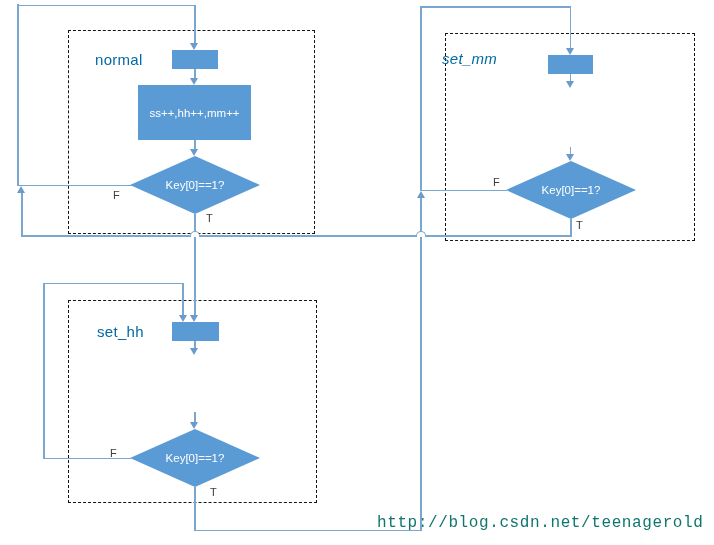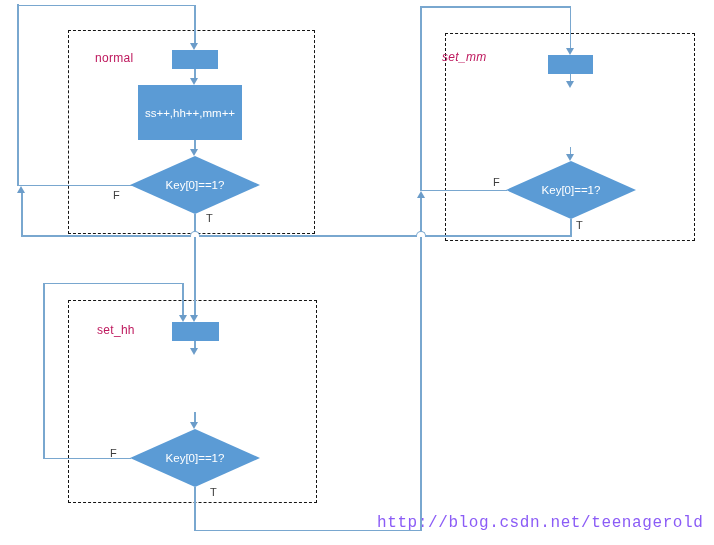--- a/index.html
+++ b/index.html
@@ -2,21 +2,21 @@
 <html><head>
 <meta charset="utf-8">
 <style>
   html,body{margin:0;padding:0;background:#ffffff;}
   #canvas{
     position:relative;width:714px;height:545px;background:#ffffff;overflow:hidden;
     font-family:"Liberation Sans",sans-serif;
   }
   
   .gbox{position:absolute;border:1.6px dashed #141414;background:transparent;}
-  .glabel{position:absolute;color:#be185d;font-size:12px;letter-spacing:0.3px;}
+  .glabel{position:absolute;color:#0369a1;font-size:15px;letter-spacing:0.3px;}
   
   .hline,.vline{position:absolute;background:#79a7cf;z-index:2;}
   .hline{height:1.5px;}
   .vline{width:1.5px;}
   
   .hop{position:absolute;width:10px;height:5.5px;background:#ffffff;
        border:1.5px solid #79a7cf;border-bottom:none;
        border-radius:6px 6px 0 0;box-sizing:border-box;z-index:3;}
   
   .arr{position:absolute;width:0;height:0;z-index:4;
@@ -25,21 +25,21 @@
   .arr.up{border-bottom:7px solid #6b9cc9;}
   
   .shape{position:absolute;background:#5b9bd5;z-index:5;display:flex;
          align-items:center;justify-content:center;color:#ffffff;
          font-size:11.5px;text-align:center;}
   .diamond{clip-path:polygon(50% 0,100% 50%,50% 100%,0 50%);}
   
   .branch{position:absolute;color:#3d3d3d;font-size:11px;z-index:6;}
   
   .watermark{position:absolute;left:377px;top:514px;z-index:1;
-             color:#8b5cf6;font-size:16px;letter-spacing:0.6px;
+             color:#0f766e;font-size:16px;letter-spacing:0.6px;
              font-family:"Liberation Mono",monospace;white-space:nowrap;}
 </style>
 </head>
 <body>
 
 <div id="canvas">
 
   <div class="watermark">http://blog.csdn.net/teenagerold</div>
 
   <div class="gbox" style="left:68px;top:30px;width:245px;height:202px;"></div>
@@ -96,21 +96,21 @@
   <div class="arr down" style="left:178.5px;top:315px;"></div>
   <div class="arr down" style="left:566px;top:48px;"></div>
   <div class="arr down" style="left:566px;top:81px;"></div>
   <div class="arr down" style="left:566px;top:154px;"></div>
   <div class="arr down" style="left:190.25px;top:348px;"></div>
   <div class="arr down" style="left:190.25px;top:422px;"></div>
   <div class="arr up" style="left:17.25px;top:186px;"></div>
   <div class="arr up" style="left:416.5px;top:191px;"></div>
 
   <div class="shape" style="left:172px;top:50px;width:46px;height:19px;"></div>
-  <div class="shape" style="left:138px;top:85px;width:104px;height:55px;">
+  <div class="shape" style="left:138px;top:85px;width:113px;height:55px;">
     <span>ss++,hh++,mm++</span>
   </div>
   <div class="shape diamond" style="left:130px;top:156px;width:130px;height:58px;">
     <span>Key[0]==1?</span>
   </div>
 
   <div class="shape" style="left:548px;top:55px;width:45px;height:19px;"></div>
   <div class="shape diamond" style="left:506px;top:161px;width:130px;height:58px;">
     <span>Key[0]==1?</span>
   </div>

